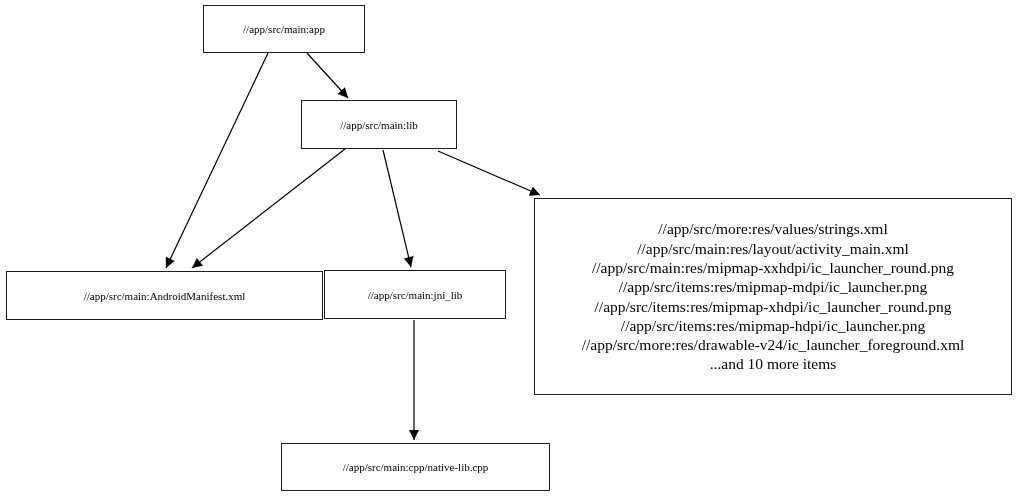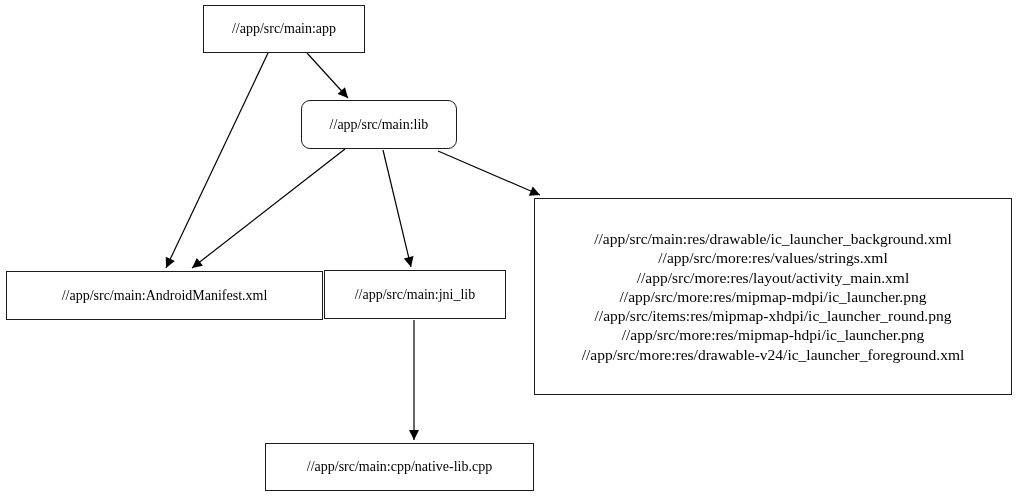--- a/index.html
+++ b/index.html
@@ -20,34 +20,34 @@
   }
   .node {
     position: absolute;
     box-sizing: border-box;
     background: #ffffff;
     border: 1.5px solid #1c1c1c;
     display: flex;
     align-items: center;
     justify-content: center;
     text-align: center;
-    font-size: 14px;
+    font-size: 11px;
     white-space: nowrap;
   }
   .node-app     { left: 203px; top: 5px;   width: 162px; height: 48px; }
-  .node-lib     { left: 301px; top: 100px; width: 156px; height: 49px; border-radius: 9px; }
+  .node-lib     { left: 301px; top: 100px; width: 156px; height: 49px; }
   .node-manifest{ left: 6px;   top: 271px; width: 317px; height: 49px; }
   .node-jni     { left: 324px; top: 270px; width: 182px; height: 49px; }
   .node-res     {
     left: 534px; top: 198px; width: 478px; height: 197px;
     flex-direction: column;
     font-size: 15.5px;
     line-height: 19.3px;
   }
-  .node-native  { left: 265px; top: 443px; width: 269px; height: 48px; justify-content: center; }
+  .node-native  { left: 281px; top: 443px; width: 269px; height: 48px; justify-content: center; }
   .res-line { display: block; }
 </style>
 </head>
 <body>
 
 <div class="canvas">
 
   <svg class="edges" viewBox="0 0 1018 496" xmlns="http://www.w3.org/2000/svg">
     <defs>
       <marker id="arrow" viewBox="0 0 10 10" refX="10" refY="5" markerUnits="userSpaceOnUse" markerWidth="14" markerHeight="10" orient="auto">
@@ -72,26 +72,27 @@
 
   <div class="node node-manifest">
     <span>//app/src/main:AndroidManifest.xml</span>
   </div>
 
   <div class="node node-jni">
     <span>//app/src/main:jni_lib</span>
   </div>
 
   <div class="node node-res">
-    <span class="res-line">//app/src/main:res/drawable/ic_launcher_background.xml</span>
     <span class="res-line">//app/src/more:res/values/strings.xml</span>
-    <span class="res-line">//app/src/more:res/layout/activity_main.xml</span>
-    <span class="res-line">//app/src/more:res/mipmap-mdpi/ic_launcher.png</span>
+    <span class="res-line">//app/src/main:res/layout/activity_main.xml</span>
+    <span class="res-line">//app/src/main:res/mipmap-xxhdpi/ic_launcher_round.png</span>
+    <span class="res-line">//app/src/items:res/mipmap-mdpi/ic_launcher.png</span>
     <span class="res-line">//app/src/items:res/mipmap-xhdpi/ic_launcher_round.png</span>
-    <span class="res-line">//app/src/more:res/mipmap-hdpi/ic_launcher.png</span>
+    <span class="res-line">//app/src/items:res/mipmap-hdpi/ic_launcher.png</span>
     <span class="res-line">//app/src/more:res/drawable-v24/ic_launcher_foreground.xml</span>
+    <span class="res-line">...and 10 more items</span>
   </div>
 
   <div class="node node-native">
     <span>//app/src/main:cpp/native-lib.cpp</span>
   </div>
 
 </div>
 
 </body></html>

